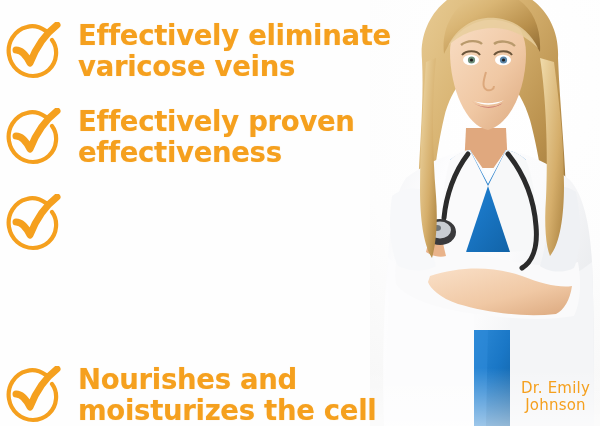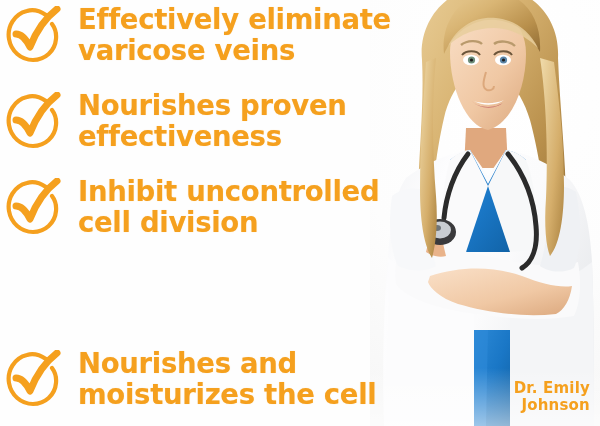--- a/index.html
+++ b/index.html
@@ -11,39 +11,39 @@
   }
   #stage{position:absolute;inset:0;width:600px;height:426px;overflow:hidden;background:#fefefe;}
 
   
   .photo{position:absolute;right:0;top:0;width:230px;height:426px;overflow:hidden;}
   .ph-bg{position:absolute;inset:0;background:
       radial-gradient(120% 80% at 60% 20%, #ffffff 0%, #fdfdfd 60%, #f7f7f7 100%);}
   .doc{position:absolute;left:0;top:0;width:230px;height:426px;}
 
   
-  .list{position:absolute;left:0;top:0;width:470px;height:378px;}
+  .list{position:absolute;left:0;top:16px;width:470px;height:378px;}
   .item{position:absolute;left:4px;display:flex;align-items:flex-start;}
   .tick{width:58px;height:58px;flex:0 0 58px;position:relative;margin-top:2px;}
   .txt{
     margin-left:16px;
     color:#F5A01E;
     font-weight:bold;
     font-size:27.5px;
     line-height:31px;
     letter-spacing:-0.3px;
     white-space:pre-line;
     text-shadow:0 0 1px rgba(245,160,30,.35);
   }
 
   
   .docname{
     position:absolute;right:10px;bottom:12px;
-    color:#F5A01E;font-weight:bold;font-size:15px;line-height:17px;
-    text-align:right;white-space:pre-line;letter-spacing:.2px;
+    color:#F5A01E;font-weight:normal;font-size:15px;line-height:17px;
+    text-align:center;white-space:pre-line;letter-spacing:.2px;
   }
 </style>
 </head>
 <body>
 
 <div id="stage">
 
   <div class="photo">
     <div class="ph-bg"></div>
     <svg class="doc" viewBox="0 0 230 426" preserveAspectRatio="none">
@@ -182,34 +182,32 @@
     </div>
 
     <div class="item" style="top:90px">
       <span class="tick">
         <svg viewBox="0 0 58 58" width="58" height="58">
           <path d="M42 9 C36 5 29 3 23 5 C10 8 3 21 5 33 C7 45 17 54 29 54
                    C41 54 51 45 52 33 C52.6 27 51 22 48 18" fill="none" stroke="#F5A01E" stroke-width="4.2" stroke-linecap="round"></path>
           <path d="M12 28 C17 28 22 33 26 41 C31 28 40 13 53 3" fill="none" stroke="#F5A01E" stroke-width="7" stroke-linecap="round" stroke-linejoin="round"></path>
         </svg>
       </span>
-      <span class="txt">Nourishes proven
+      <span class="txt">Effectively proven
 effectiveness</span>
     </div>
 
     <div class="item" style="top:176px">
       <span class="tick">
         <svg viewBox="0 0 58 58" width="58" height="58">
           <path d="M42 9 C36 5 29 3 23 5 C10 8 3 21 5 33 C7 45 17 54 29 54
                    C41 54 51 45 52 33 C52.6 27 51 22 48 18" fill="none" stroke="#F5A01E" stroke-width="4.2" stroke-linecap="round"></path>
           <path d="M12 28 C17 28 22 33 26 41 C31 28 40 13 53 3" fill="none" stroke="#F5A01E" stroke-width="7" stroke-linecap="round" stroke-linejoin="round"></path>
         </svg>
       </span>
-      <span class="txt">Inhibit uncontrolled
-cell division</span>
     </div>
 
 
     <div class="item" style="top:348px">
       <span class="tick">
         <svg viewBox="0 0 58 58" width="58" height="58">
           <path d="M42 9 C36 5 29 3 23 5 C10 8 3 21 5 33 C7 45 17 54 29 54
                    C41 54 51 45 52 33 C52.6 27 51 22 48 18" fill="none" stroke="#F5A01E" stroke-width="4.2" stroke-linecap="round"></path>
           <path d="M12 28 C17 28 22 33 26 41 C31 28 40 13 53 3" fill="none" stroke="#F5A01E" stroke-width="7" stroke-linecap="round" stroke-linejoin="round"></path>
         </svg>

